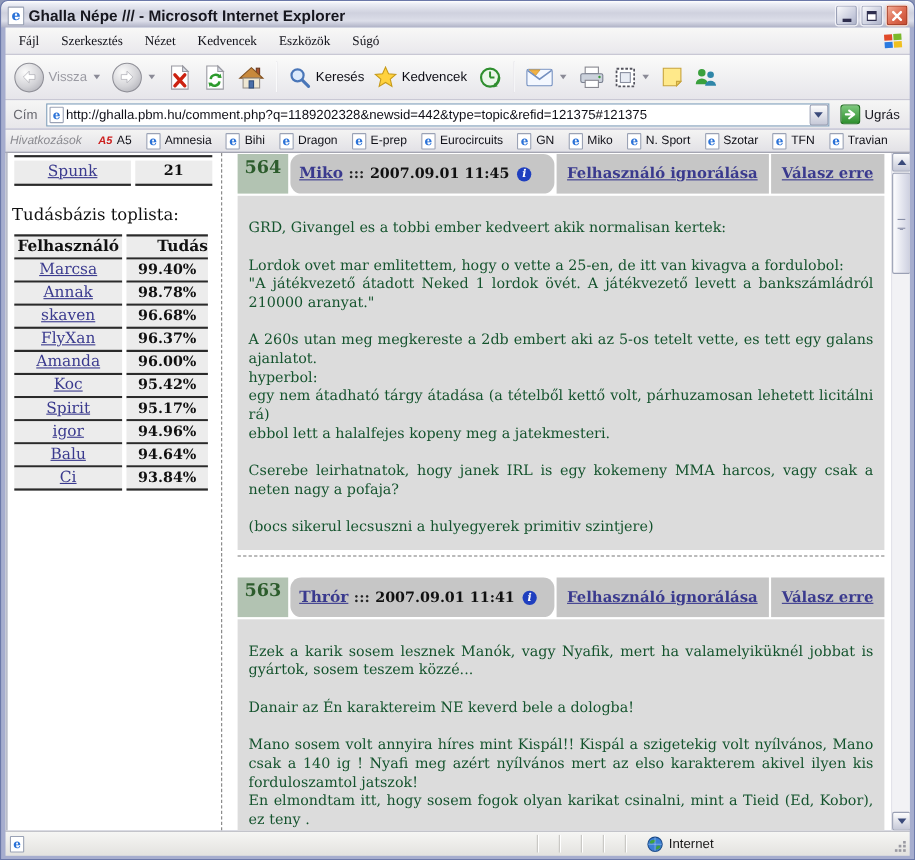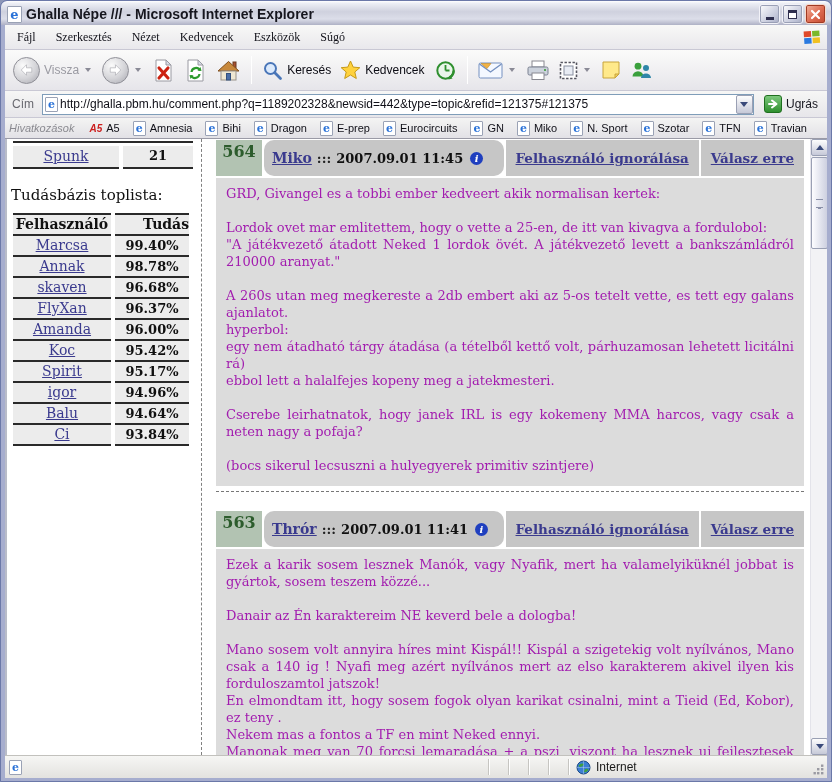--- a/index.html
+++ b/index.html
@@ -132,22 +132,22 @@
   .ph-date { font-weight:bold; color:#101010; }
   .info-icon {
     width:13px; height:13px; border-radius:50%; background:#1f3fbf; color:#fff;
     font-size:10px; font-weight:bold; font-style:italic; line-height:13px; text-align:center;
     font-family:"DejaVu Serif",serif; margin-left:2px;
   }
   .ph-cell { background:#c6c6c6; display:flex; align-items:center; padding:0 10px; font-size:13.5px; }
   .ph-cell a { font-weight:bold; }
 
   .post-body {
-    background:#dcdcdc; margin-top:2px; padding:7px 10px 2px; font-size:13px;
-    line-height:17px; color:#a21caf;
+    background:#dcdcdc; margin-top:2px; padding:21px 10px 2px; font-size:13px;
+    line-height:17px; color:#14532d;
   }
   .post-body p { margin:0 0 17px; text-align:justify; white-space:pre-line; }
   .post-body p:last-child { margin-bottom:10px; }
   .hdash { border-top:1px dashed #777; margin:5px 0 19px; }
 
   
   .scrollbar { width:17px; flex:none; position:relative; background:#f2f2f5; border-left:1px solid #e3e3ea; }
   .sb-btn, .sb-thumb {
     position:absolute; left:0; width:17px; border:1px solid #9aa0b4; border-radius:2px;
     background:linear-gradient(#fdfdfd,#c6c9d8); display:flex; align-items:center; justify-content:center;
@@ -163,21 +163,21 @@
   .statusbar {
     height:23px; background:linear-gradient(#f6f6f4,#e3e2df);
     border-top:1px solid #c2c1bd;
     display:flex; align-items:stretch; font-size:12px; color:#1a1a1a;
   }
   .ssep { width:0; border-left:1px solid #c6c5c1; border-right:1px solid #ffffff; margin:3px 0; }
   .sp { display:flex; align-items:center; }
   .sp-icon { width:26px; padding-left:4px; }
   .sp-main { flex:1; }
   .sp-small { width:18px; }
-  .sp-internet { width:240px; gap:5px; padding-left:6px; }
+  .sp-internet { width:240px; gap:5px; padding-left:18px; }
   .sp-grip { width:17px; align-items:flex-end; justify-content:flex-end; padding:0 2px 2px 0; }
 </style>
 </head>
 <body>
 
 <div class="window">
 
   <div class="titlebar">
     <span class="ie-icon big">
         <span>e</span>

